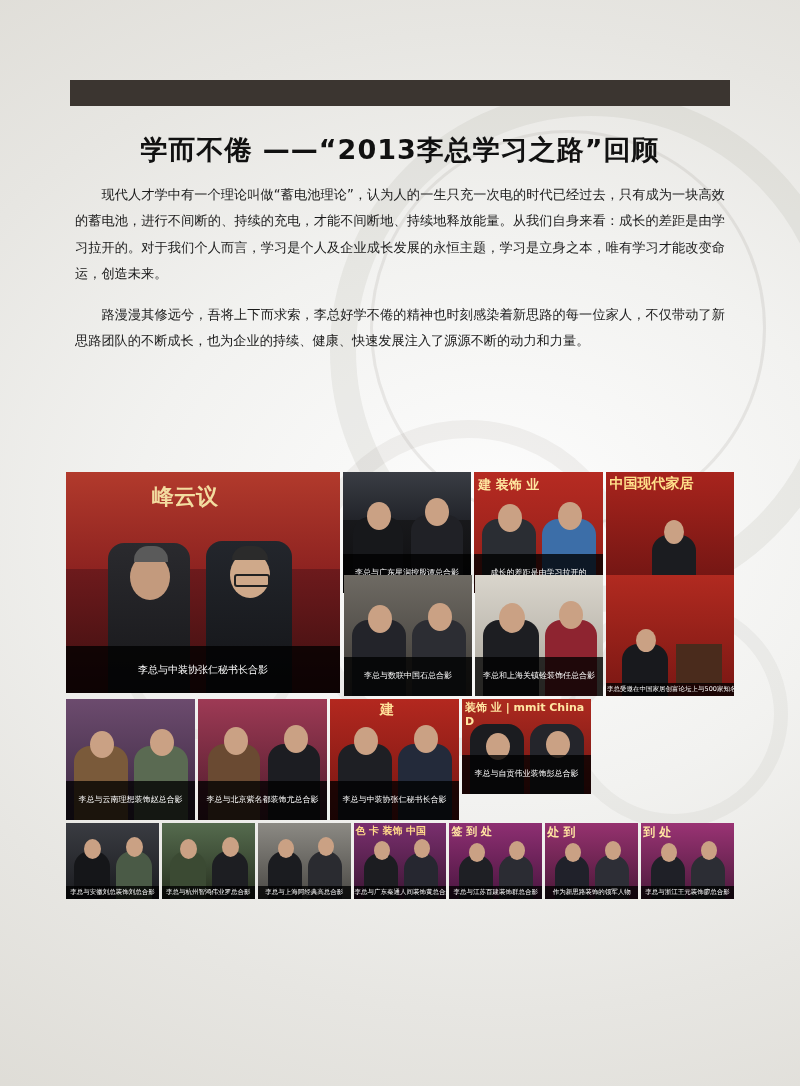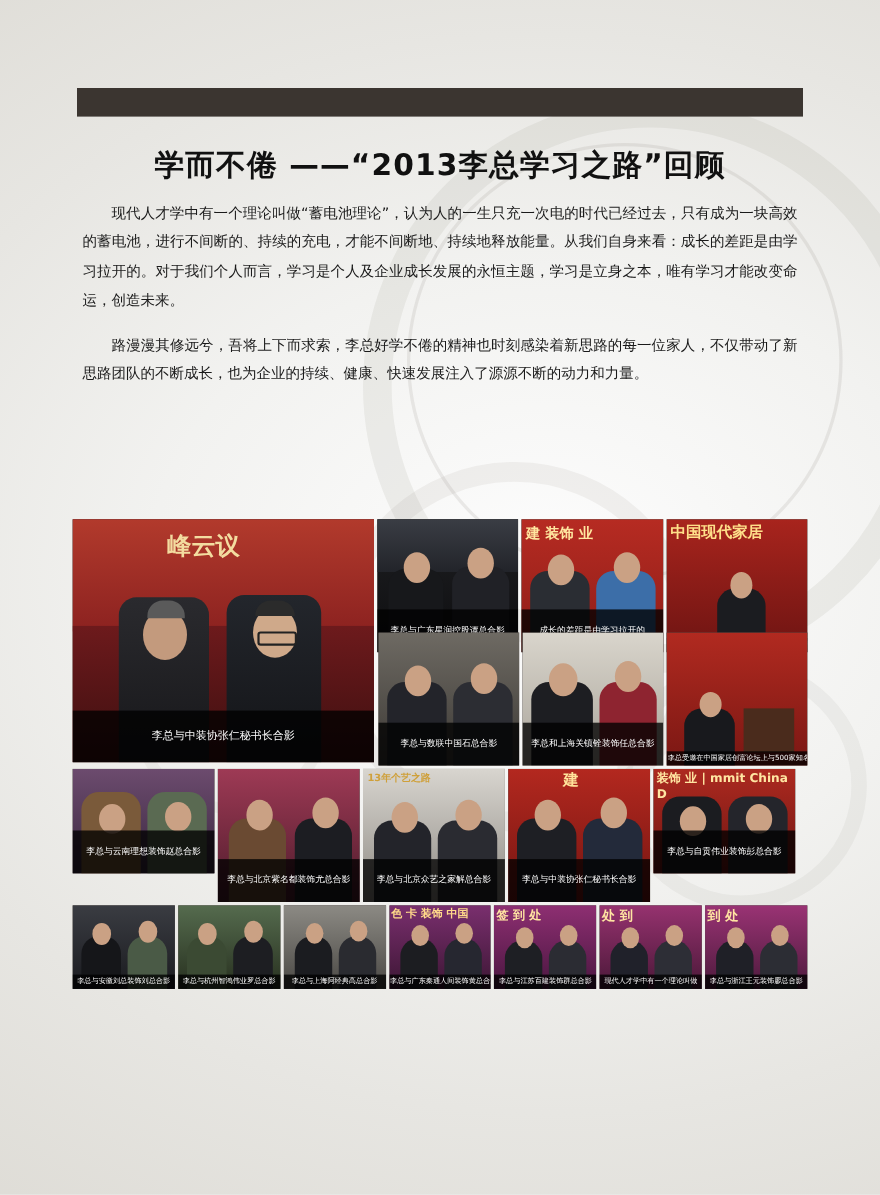--- a/index.html
+++ b/index.html
@@ -226,21 +226,21 @@
           <div class="bg" style="background:linear-gradient(180deg,#b12a20,#7a1713);"></div>
           <div class="person" style="left:16px;width:46px;height:52px;background:#18191d;"></div>
           <div class="head" style="left:30px;top:54px;width:20px;height:23px;"></div>
           <div style="position:absolute;left:70px;bottom:12px;width:46px;height:40px;background:#4a2b1c;"></div>
         </div>
         <div class="cap sm">李总受邀在中国家居创富论坛上与500家知名企业家一起分享创业之路</div>
       </div>
     </div>
 
     <div class="row" style="margin-top:3px;">
-      <div class="cell" style="width:129px;height:95px;">
+      <div class="cell" style="width:129px;height:121px;">
         <div class="scene">
           <div class="bg" style="background:linear-gradient(180deg,#6c4b6e,#3a2840);"></div>
           <div class="person" style="left:8px;width:54px;height:74px;background:#7a5a3a;"></div>
           <div class="head" style="left:24px;top:32px;width:24px;height:27px;"></div>
           <div class="person" style="left:68px;width:54px;height:74px;background:#5a6a52;"></div>
           <div class="head" style="left:84px;top:30px;width:24px;height:27px;"></div>
         </div>
         <div class="cap">李总与云南理想装饰赵总合影</div>
       </div>
 
@@ -248,31 +248,20 @@
         <div class="scene">
           <div class="bg" style="background:linear-gradient(180deg,#9e3a55,#4d1b2b);"></div>
           <div class="person" style="left:10px;width:52px;height:76px;background:#6a4a32;"></div>
           <div class="head" style="left:26px;top:28px;width:24px;height:28px;"></div>
           <div class="person" style="left:70px;width:52px;height:76px;background:#1c1d22;"></div>
           <div class="head" style="left:86px;top:26px;width:24px;height:28px;"></div>
         </div>
         <div class="cap">李总与北京紫名都装饰尤总合影</div>
       </div>
 
-      <div class="cell" style="width:129px;height:121px;">
-        <div class="scene">
-          <div class="bg" style="background:linear-gradient(180deg,#d8d5cf,#8e8a84);"></div>
-          <div class="banner-txt" style="left:4px;top:2px;font-size:9px;color:#cfa03a;">13年个艺之路</div>
-          <div class="person" style="left:10px;width:52px;height:74px;background:#23242a;"></div>
-          <div class="head" style="left:26px;top:30px;width:24px;height:28px;"></div>
-          <div class="person" style="left:68px;width:54px;height:74px;background:#2a2b31;"></div>
-          <div class="head" style="left:84px;top:28px;width:24px;height:28px;"></div>
-        </div>
-        <div class="cap">李总与北京众艺之家解总合影</div>
-      </div>
 
       <div class="cell" style="width:129px;height:121px;">
         <div class="scene">
           <div class="bg" style="background:linear-gradient(180deg,#b3281f,#741511);"></div>
           <div class="banner-txt" style="left:50px;top:2px;font-size:14px;color:#ffe29a;">建</div>
           <div class="person" style="left:8px;width:54px;height:76px;background:#1e1f24;"></div>
           <div class="head" style="left:24px;top:28px;width:24px;height:28px;"></div>
           <div class="person" style="left:68px;width:54px;height:76px;background:#232a3a;"></div>
           <div class="head" style="left:84px;top:26px;width:24px;height:28px;"></div>
         </div>
@@ -352,21 +341,21 @@
 
       <div class="cell" style="width:94px;height:76px;">
         <div class="scene">
           <div class="bg" style="background:linear-gradient(180deg,#96326f,#4a1838);"></div>
           <div class="banner-txt" style="left:2px;top:1px;font-size:12px;color:#ffe4a2;">处 到</div>
           <div class="person" style="left:10px;width:34px;height:44px;background:#20212a;"></div>
           <div class="head" style="left:20px;top:20px;width:16px;height:19px;"></div>
           <div class="person" style="left:50px;width:34px;height:44px;background:#2d2e36;"></div>
           <div class="head" style="left:60px;top:18px;width:16px;height:19px;"></div>
         </div>
-        <div class="cap sm">现代人才学中有一个理论叫做</div>
+        <div class="cap sm">作为新思路装饰的领军人物</div>
       </div>
 
       <div class="cell" style="width:94px;height:76px;">
         <div class="scene">
           <div class="bg" style="background:linear-gradient(180deg,#9a3374,#4c1a3c);"></div>
           <div class="banner-txt" style="left:2px;top:1px;font-size:12px;color:#ffe4a2;">到 处</div>
           <div class="person" style="left:10px;width:34px;height:44px;background:#1f2027;"></div>
           <div class="head" style="left:20px;top:20px;width:16px;height:19px;"></div>
           <div class="person" style="left:50px;width:34px;height:44px;background:#2c2d34;"></div>
           <div class="head" style="left:60px;top:18px;width:16px;height:19px;"></div>

